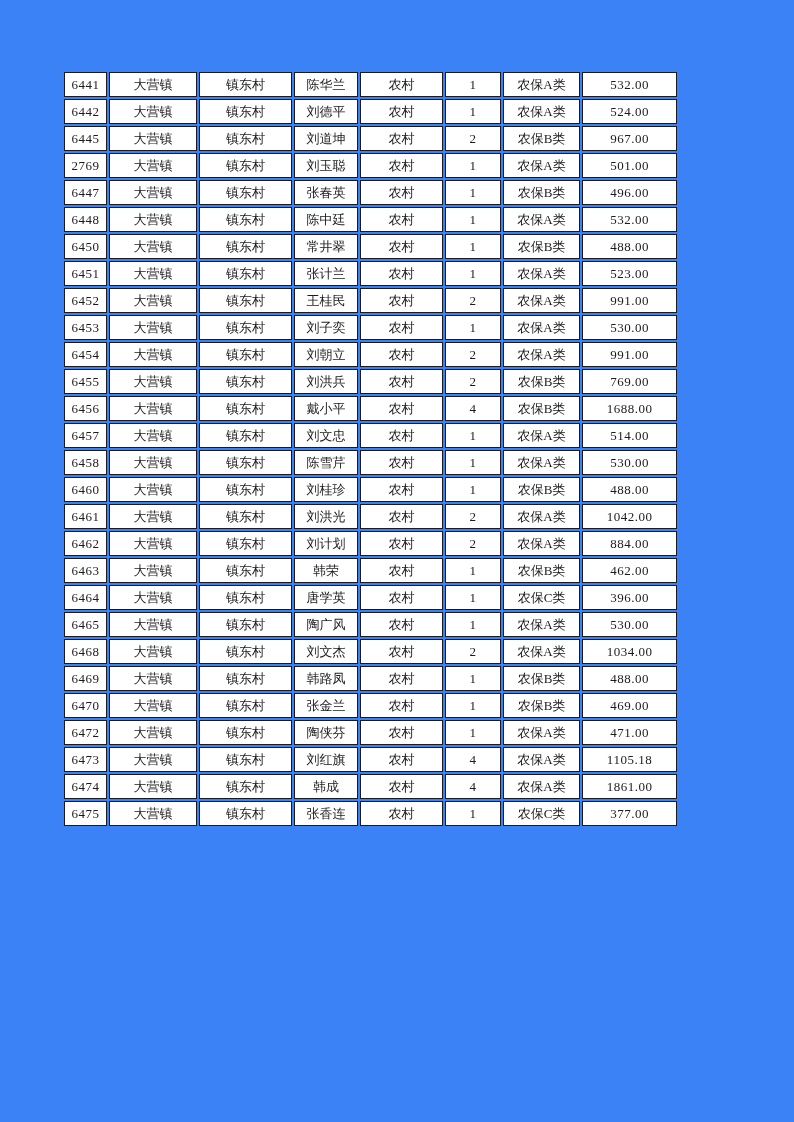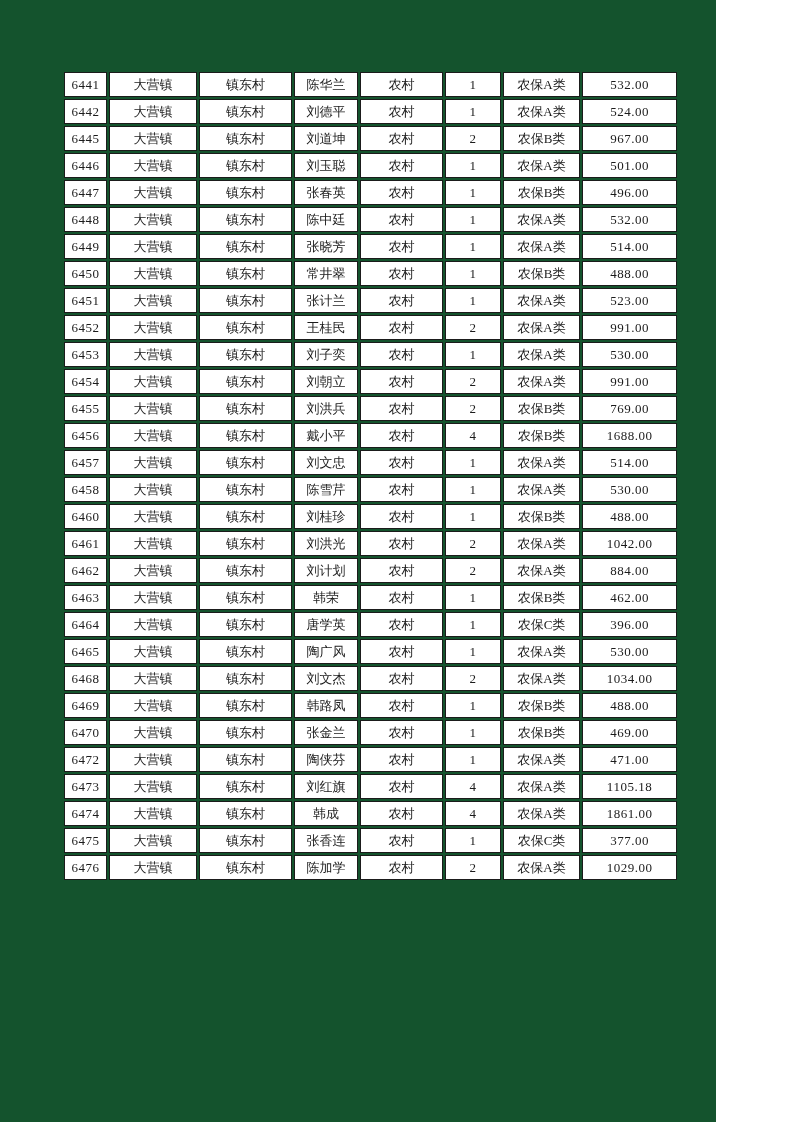--- a/index.html
+++ b/index.html
@@ -2,23 +2,23 @@
 <html><head>
 <meta charset="utf-8">
 <style>
   html, body {
     margin: 0;
     padding: 0;
     background: #ffffff;
   }
   .page {
     position: relative;
-    width: 716px;
+    width: 794px;
     height: 1122px;
-    background: #14532d;
+    background: #3b82f6;
     overflow: hidden;
     font-family: "Liberation Serif", "DejaVu Serif", serif;
     color: #1b1b1b;
   }
   table.roster {
     position: absolute;
     left: 62px;
     top: 70px;
     border-collapse: separate;
     border-spacing: 2px;
@@ -84,21 +84,21 @@
     <td class="col-serial">6445</td>
     <td class="col-town">大营镇</td>
     <td class="col-village">镇东村</td>
     <td class="col-name">刘道坤</td>
     <td class="col-type">农村</td>
     <td class="col-count">2</td>
     <td class="col-category">农保B类</td>
     <td class="col-amount">967.00</td>
   </tr>
         <tr>
-    <td class="col-serial">6446</td>
+    <td class="col-serial">2769</td>
     <td class="col-town">大营镇</td>
     <td class="col-village">镇东村</td>
     <td class="col-name">刘玉聪</td>
     <td class="col-type">农村</td>
     <td class="col-count">1</td>
     <td class="col-category">农保A类</td>
     <td class="col-amount">501.00</td>
   </tr>
         <tr>
     <td class="col-serial">6447</td>
@@ -112,30 +112,20 @@
   </tr>
         <tr>
     <td class="col-serial">6448</td>
     <td class="col-town">大营镇</td>
     <td class="col-village">镇东村</td>
     <td class="col-name">陈中廷</td>
     <td class="col-type">农村</td>
     <td class="col-count">1</td>
     <td class="col-category">农保A类</td>
     <td class="col-amount">532.00</td>
-  </tr>
-        <tr>
-    <td class="col-serial">6449</td>
-    <td class="col-town">大营镇</td>
-    <td class="col-village">镇东村</td>
-    <td class="col-name">张晓芳</td>
-    <td class="col-type">农村</td>
-    <td class="col-count">1</td>
-    <td class="col-category">农保A类</td>
-    <td class="col-amount">514.00</td>
   </tr>
         <tr>
     <td class="col-serial">6450</td>
     <td class="col-town">大营镇</td>
     <td class="col-village">镇东村</td>
     <td class="col-name">常井翠</td>
     <td class="col-type">农村</td>
     <td class="col-count">1</td>
     <td class="col-category">农保B类</td>
     <td class="col-amount">488.00</td>
@@ -342,26 +332,16 @@
   </tr>
         <tr>
     <td class="col-serial">6475</td>
     <td class="col-town">大营镇</td>
     <td class="col-village">镇东村</td>
     <td class="col-name">张香连</td>
     <td class="col-type">农村</td>
     <td class="col-count">1</td>
     <td class="col-category">农保C类</td>
     <td class="col-amount">377.00</td>
-  </tr>
-        <tr>
-    <td class="col-serial">6476</td>
-    <td class="col-town">大营镇</td>
-    <td class="col-village">镇东村</td>
-    <td class="col-name">陈加学</td>
-    <td class="col-type">农村</td>
-    <td class="col-count">2</td>
-    <td class="col-category">农保A类</td>
-    <td class="col-amount">1029.00</td>
   </tr>
       </tbody>
   </table>
 </div>
 
 </body></html>

